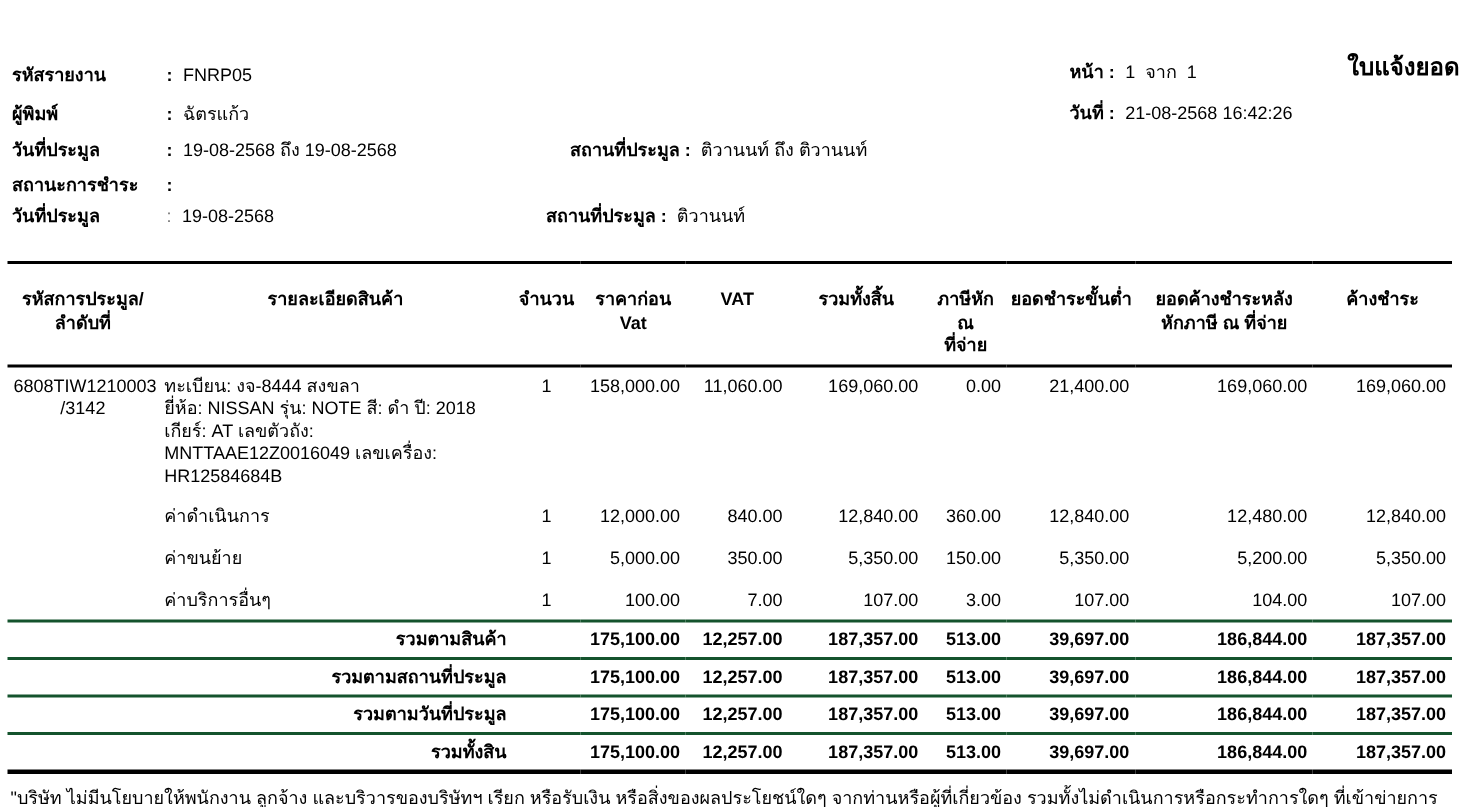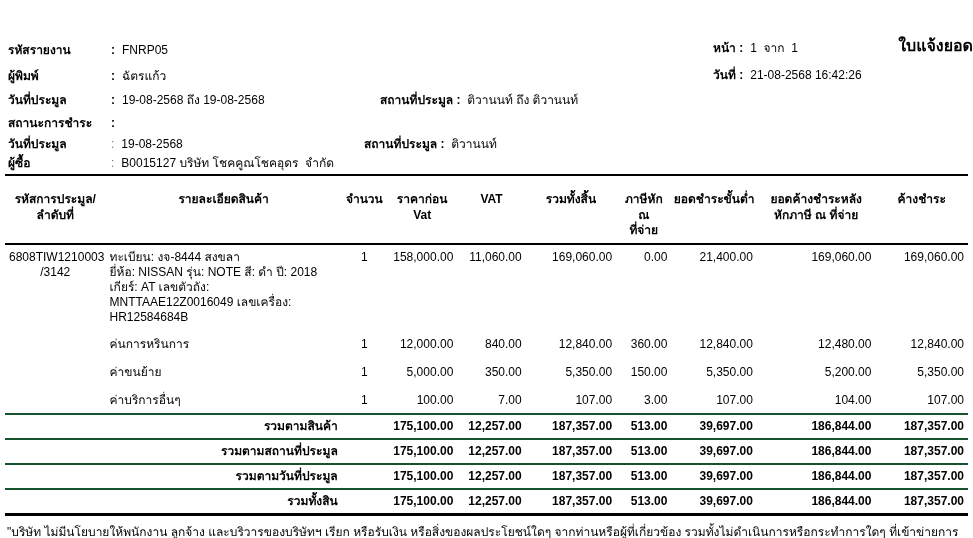--- a/index.html
+++ b/index.html
@@ -78,23 +78,20 @@
     </div>
 
     <div class="meta-row" style="left:8px;top:137px;">
       <span class="meta-label lw">วันที่ประมูล</span><span class="meta-colon" style="font-weight:normal;color:#777;">:</span><span class="meta-value">19-08-2568</span>
     </div>
 
     <div class="meta-row" style="left:364px;top:137px;">
       <span class="meta-label">สถานที่ประมูล :</span>&nbsp;&nbsp;<span class="meta-value">ติวานนท์</span>
     </div>
 
-    <div class="meta-row" style="left:8px;top:156px;">
-      <span class="meta-label lw">ผู้ซื้อ</span><span class="meta-colon" style="font-weight:normal;color:#777;">:</span><span class="meta-value">B0015127 บริษัท โชคคูณโชคอุดร  จำกัด</span>
-    </div>
 
     <div class="meta-row" style="left:713px;top:41px;">
       <span class="meta-label">หน้า</span>&nbsp;<span class="meta-colon">:</span><span class="meta-value">1  จาก  1</span>
     </div>
 
     <div class="meta-row" style="left:713px;top:68px;">
       <span class="meta-label">วันที่</span>&nbsp;<span class="meta-colon">:</span><span class="meta-value">21-08-2568 16:42:26</span>
     </div>
 
   </div>
@@ -145,21 +142,21 @@
         <td class="cell-right">11,060.00</td>
         <td class="cell-right">169,060.00</td>
         <td class="cell-right">0.00</td>
         <td class="cell-right">21,400.00</td>
         <td class="cell-right">169,060.00</td>
         <td class="cell-right">169,060.00</td>
       </tr>
 
       <tr class="fee-row">
         <td></td>
-        <td class="cell-left">ค่นการหรินการ</td>
+        <td class="cell-left">ค่าดำเนินการ</td>
         <td class="cell-center">1</td>
         <td class="cell-right">12,000.00</td>
         <td class="cell-right">840.00</td>
         <td class="cell-right">12,840.00</td>
         <td class="cell-right">360.00</td>
         <td class="cell-right">12,840.00</td>
         <td class="cell-right">12,480.00</td>
         <td class="cell-right">12,840.00</td>
       </tr>
 

